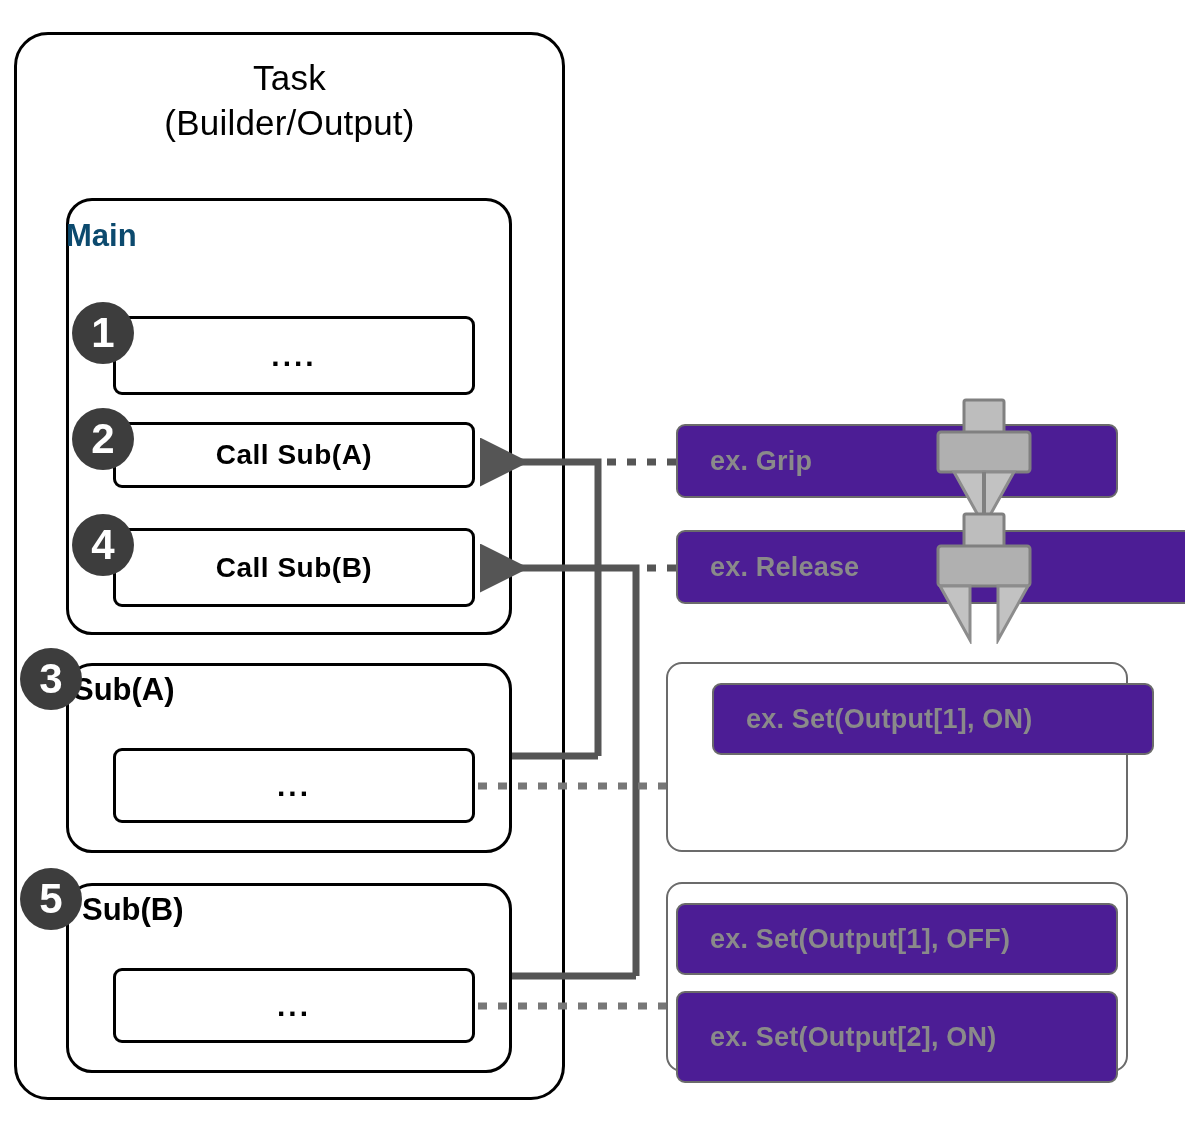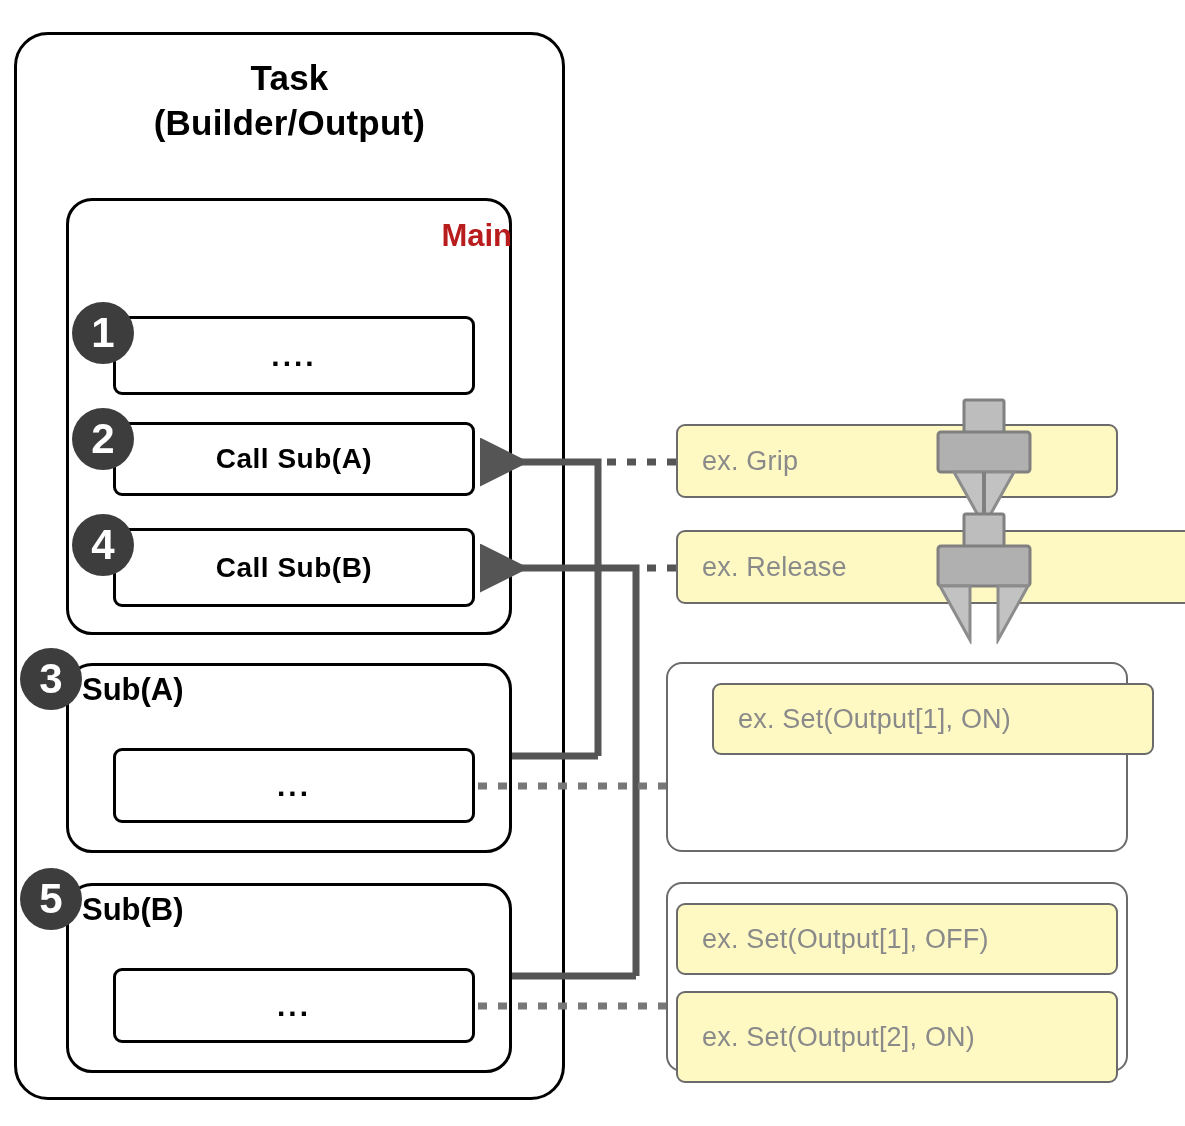--- a/index.html
+++ b/index.html
@@ -28,58 +28,58 @@
     width: 551px; height: 1068px;
     border: 3.5px solid #000000;
     border-radius: 34px;
     background: #ffffff;
   }
   .task-title {
     left: 14px; top: 56px;
     width: 551px;
     text-align: center;
     font-size: 35px;
-    font-weight: bold;
+    font-weight: normal;
     color: #000000;
     line-height: 1.28;
     letter-spacing: 0.2px;
   }
 
   
   .main-box {
     left: 66px; top: 198px;
     width: 446px; height: 437px;
     border: 3.2px solid #000000;
     border-radius: 26px;
     background: #ffffff;
   }
   .main-title {
     left: 66px; top: 218px;
     width: 446px;
-    text-align: right;
+    text-align: left;
     font-size: 31px;
     font-weight: bold;
-    color: #b91c1c;
+    color: #0c4a6e;
   }
 
   
   .step-box {
     border: 3.2px solid #000000;
     border-radius: 9px;
     background: #ffffff;
     display: flex;
     align-items: center;
     justify-content: center;
     font-size: 28px;
     font-weight: bold;
     color: #000000;
     letter-spacing: 0.5px;
   }
   .step1 { left: 113px; top: 316px;  width: 362px; height: 79px; }
-  .step2 { left: 113px; top: 422px;  width: 362px; height: 74px; }
+  .step2 { left: 113px; top: 422px;  width: 362px; height: 66px; }
   .step4 { left: 113px; top: 528px;  width: 362px; height: 79px; }
 
   .dots-label { font-size: 30px; font-weight: bold; letter-spacing: 3px; }
 
   
   .badge {
     width: 62px; height: 62px;
     border-radius: 50%;
     background: #3d3d3d;
     color: #ffffff;
@@ -105,45 +105,45 @@
   }
   .subA { left: 66px; top: 663px;  width: 446px; height: 190px; }
   .subB { left: 66px; top: 883px;  width: 446px; height: 190px; }
 
   .sub-title {
     font-size: 31px;
     font-weight: bold;
     color: #000000;
     z-index: 25;
   }
-  .subA-title { left: 82px; top: 672px; }
+  .subA-title { left: 73px; top: 672px; }
   .subB-title { left: 82px; top: 892px; }
 
   .sub-inner {
     border: 3.2px solid #000000;
     border-radius: 9px;
     background: #ffffff;
     display: flex;
     align-items: center;
     justify-content: center;
   }
   .subA-inner { left: 113px; top: 748px;  width: 362px; height: 75px; }
   .subB-inner { left: 113px; top: 968px;  width: 362px; height: 75px; }
 
   
   .ex-box {
     border: 2.6px solid #6b6b6b;
     border-radius: 9px;
-    background: #fef9c3;
+    background: #4c1d95;
     display: flex;
     align-items: center;
     font-size: 27px;
-    font-weight: normal;
+    font-weight: bold;
     color: #8a8a8a;
-    padding-left: 24px;
+    padding-left: 32px;
     letter-spacing: 0.2px;
   }
   .ex-grip    { left: 676px; top: 424px; width: 442px; height: 74px; }
   .ex-release { left: 676px; top: 530px; width: 530px; height: 74px; }
 
   .ex-group {
     border: 2.6px solid #6b6b6b;
     border-radius: 16px;
     background: #ffffff;
   }

